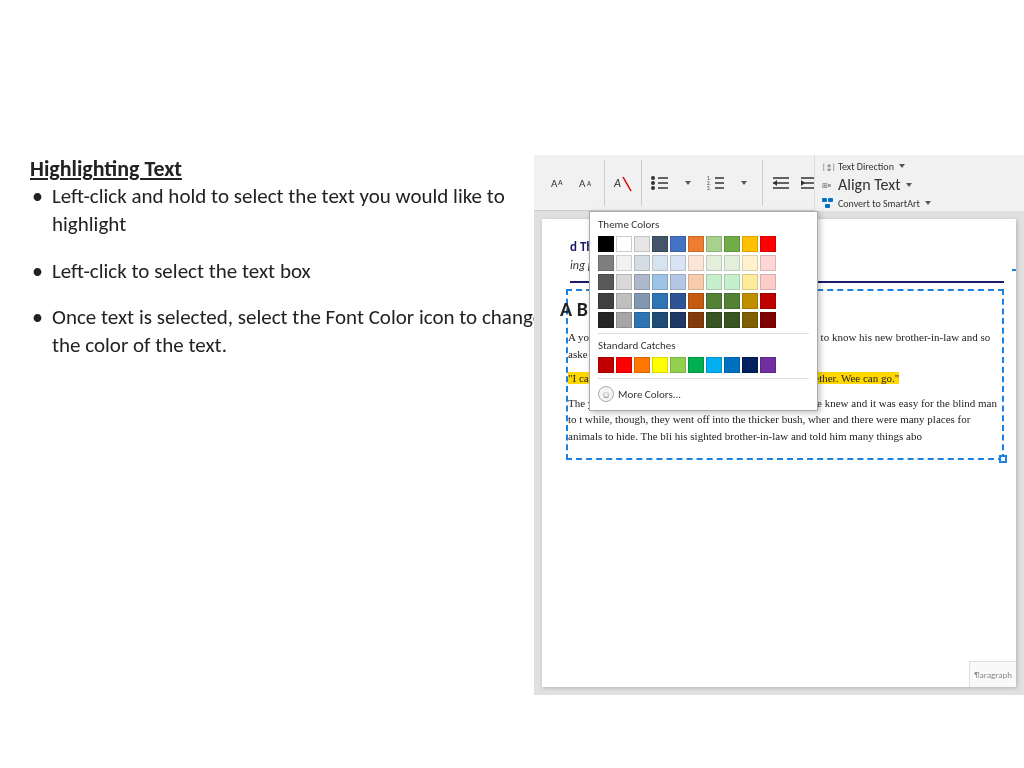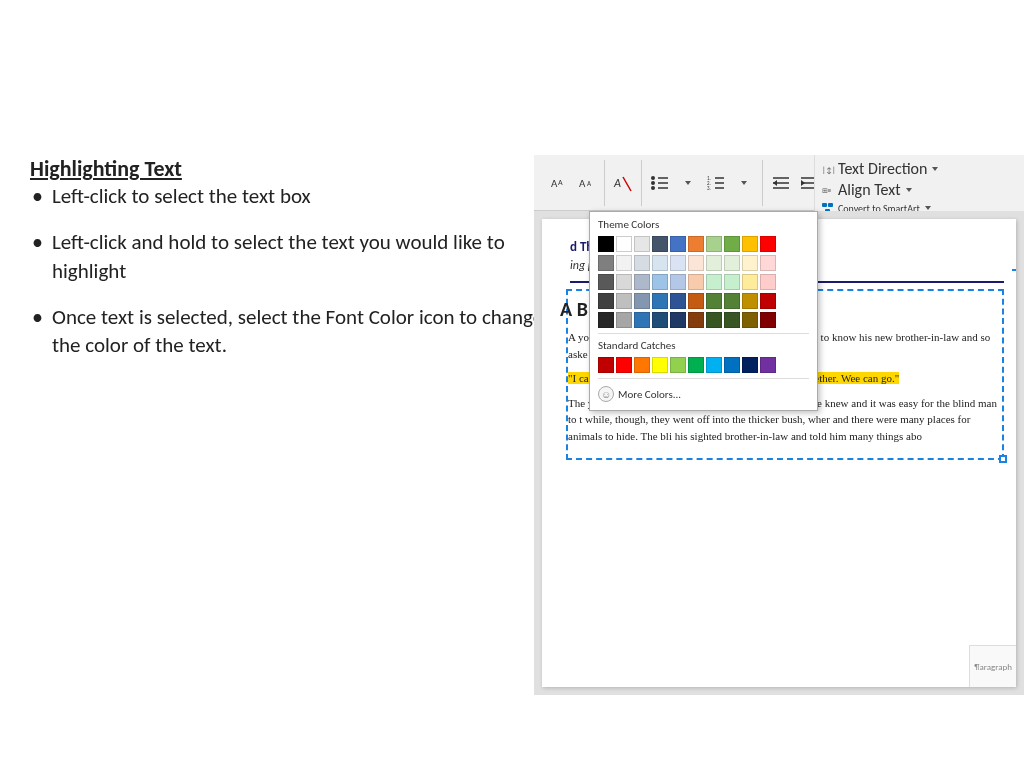--- a/index.html
+++ b/index.html
@@ -253,22 +253,22 @@
   </style>
 </head>
 <body>
 
 <div class="slide-container">
 
 
   <div class="left-section">
     <div class="highlighting-title">Highlighting Text</div>
     <ul class="bullet-list">
+      <li>Left-click and hold to select the text you would like to highlight</li>
       <li>Left-click to select the text box</li>
-      <li>Left-click and hold to select the text you would like to highlight</li>
       <li> Once text is selected, select the Font Color icon to change the color of the text.</li>
     </ul>
   </div>
 
   <div class="right-section">
 
     <div class="ribbon">
 
       <div class="ribbon-icon-group">
         <div class="ribbon-btn">
@@ -404,21 +404,21 @@
           </svg>
         </div>
 
       </div>
 
       <div class="ribbon-right">
         <div class="ribbon-right-row">
           <svg width="14" height="14" viewBox="0 0 14 14">
             <text x="1" y="11" font-size="8" fill="#555">|↕|</text>
           </svg>
-          <span style="font-size:16px;color:#333;">Text Direction</span>
+          <span style="font-size:10px;color:#333;">Text Direction</span>
           <svg width="10" height="10" viewBox="0 0 10 10">
               <polygon points="2,3 8,3 5,7" fill="#555"></polygon>
             </svg>
         </div>
         <div class="ribbon-right-row">
           <svg width="14" height="14" viewBox="0 0 14 14">
             <text x="1" y="10" font-size="7" fill="#555">⊞≡</text>
           </svg>
           <span style="font-size:16px;color:#333;">Align Text</span>
           <svg width="10" height="10" viewBox="0 0 10 10">
@@ -547,19 +547,19 @@
 
           <div class="doc-paragraph">A young  man married a woman whose broth eager to get to know his new brother-in-law and so aske hunting with him.</div>
 
           <div class="doc-paragraph">
             <span style="background:#ffd700;">"I cannot see," the blind man said.  "But you hunting together.  Wee can go."</span>
           </div>
 
           <div class="doc-paragraph">The young man led the blind man off into the path that he knew and it was easy for the blind man to t while, though, they went off into the thicker bush, wher and there were many places for animals to hide.  The bli his sighted brother-in-law and told him many things abo</div>
         </div>
 
-        <div style="position:absolute;bottom:0;right:0;font-size:9px;color:#888;padding:15px 4px;border-top:1px solid #ddd;border-left:1px solid #ddd;background:#f9f9f9;">¶aragraph</div>
+        <div style="position:absolute;bottom:0;right:0;font-size:9px;color:#888;padding:7px 4px;border-top:1px solid #ddd;border-left:1px solid #ddd;background:#f9f9f9;">¶aragraph</div>
       </div>
     </div>
 
   </div>
 
 </div>
 
 </body></html>

